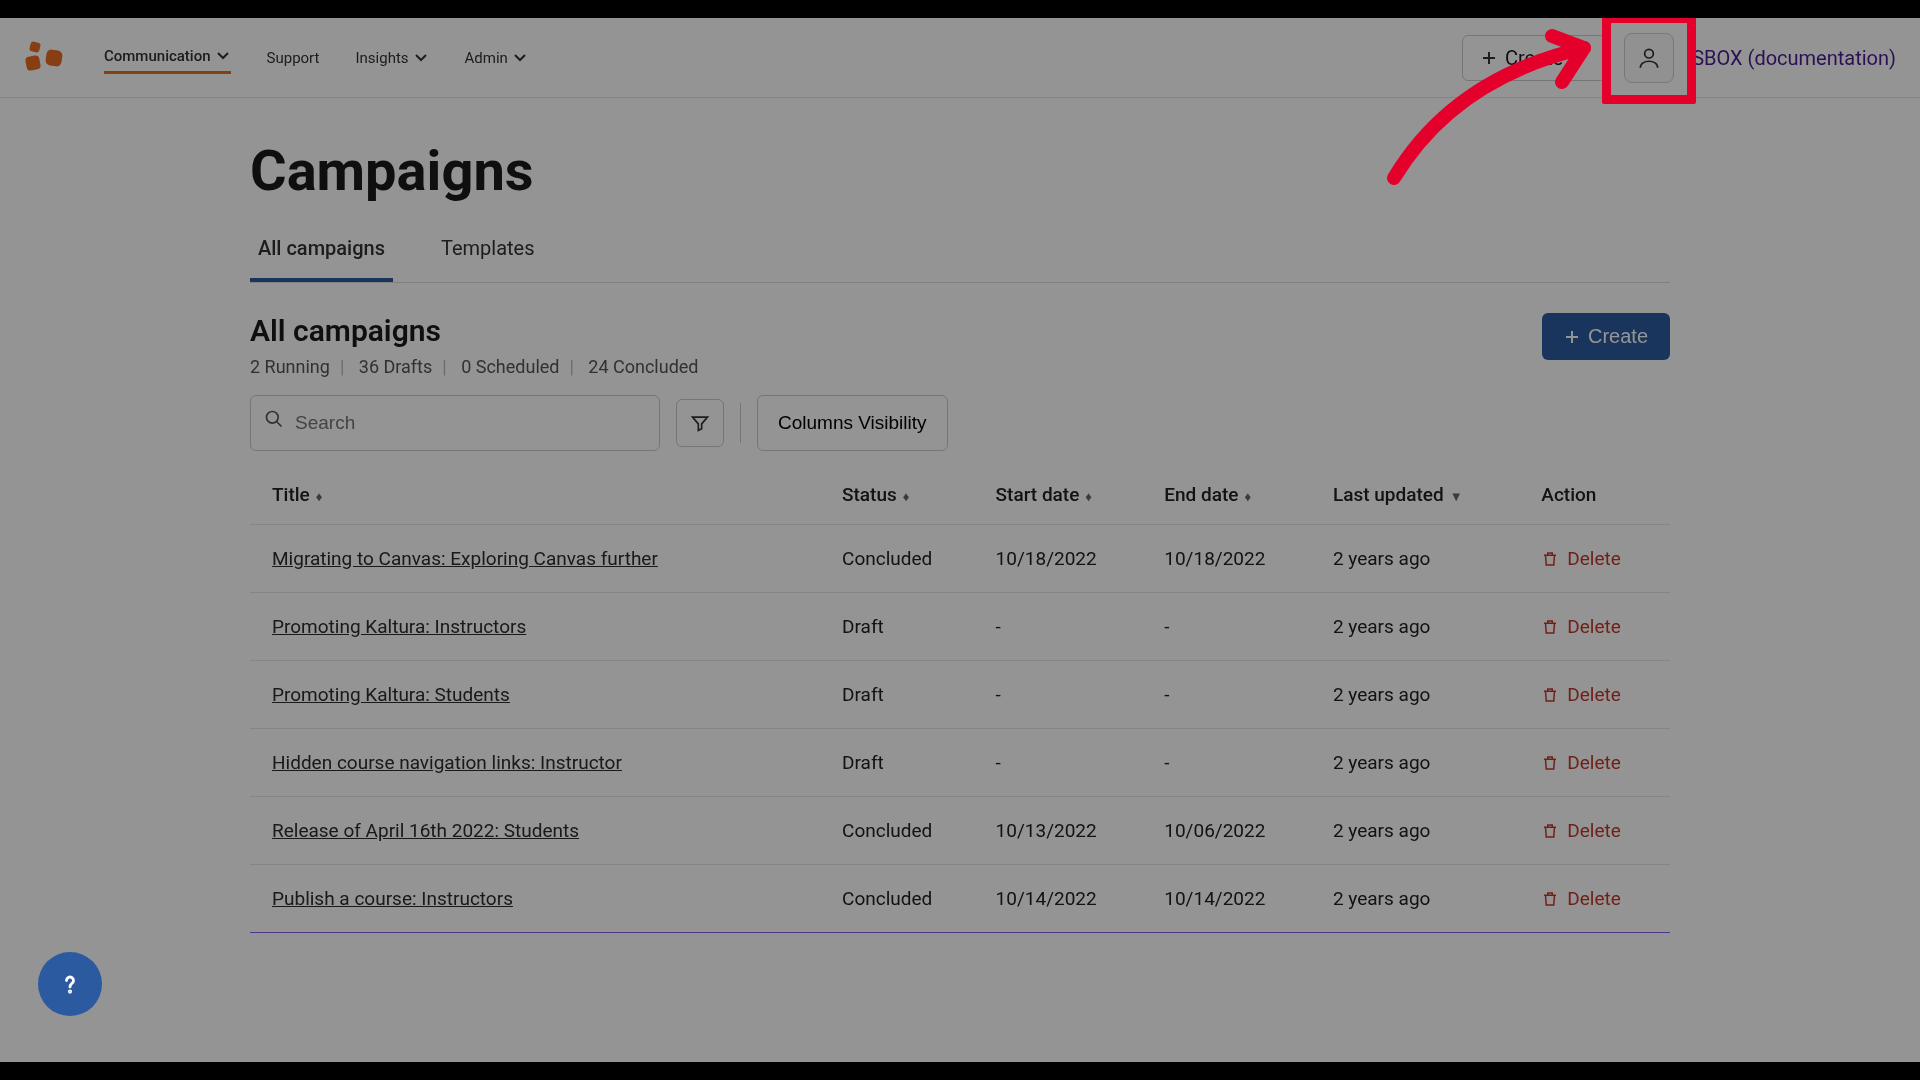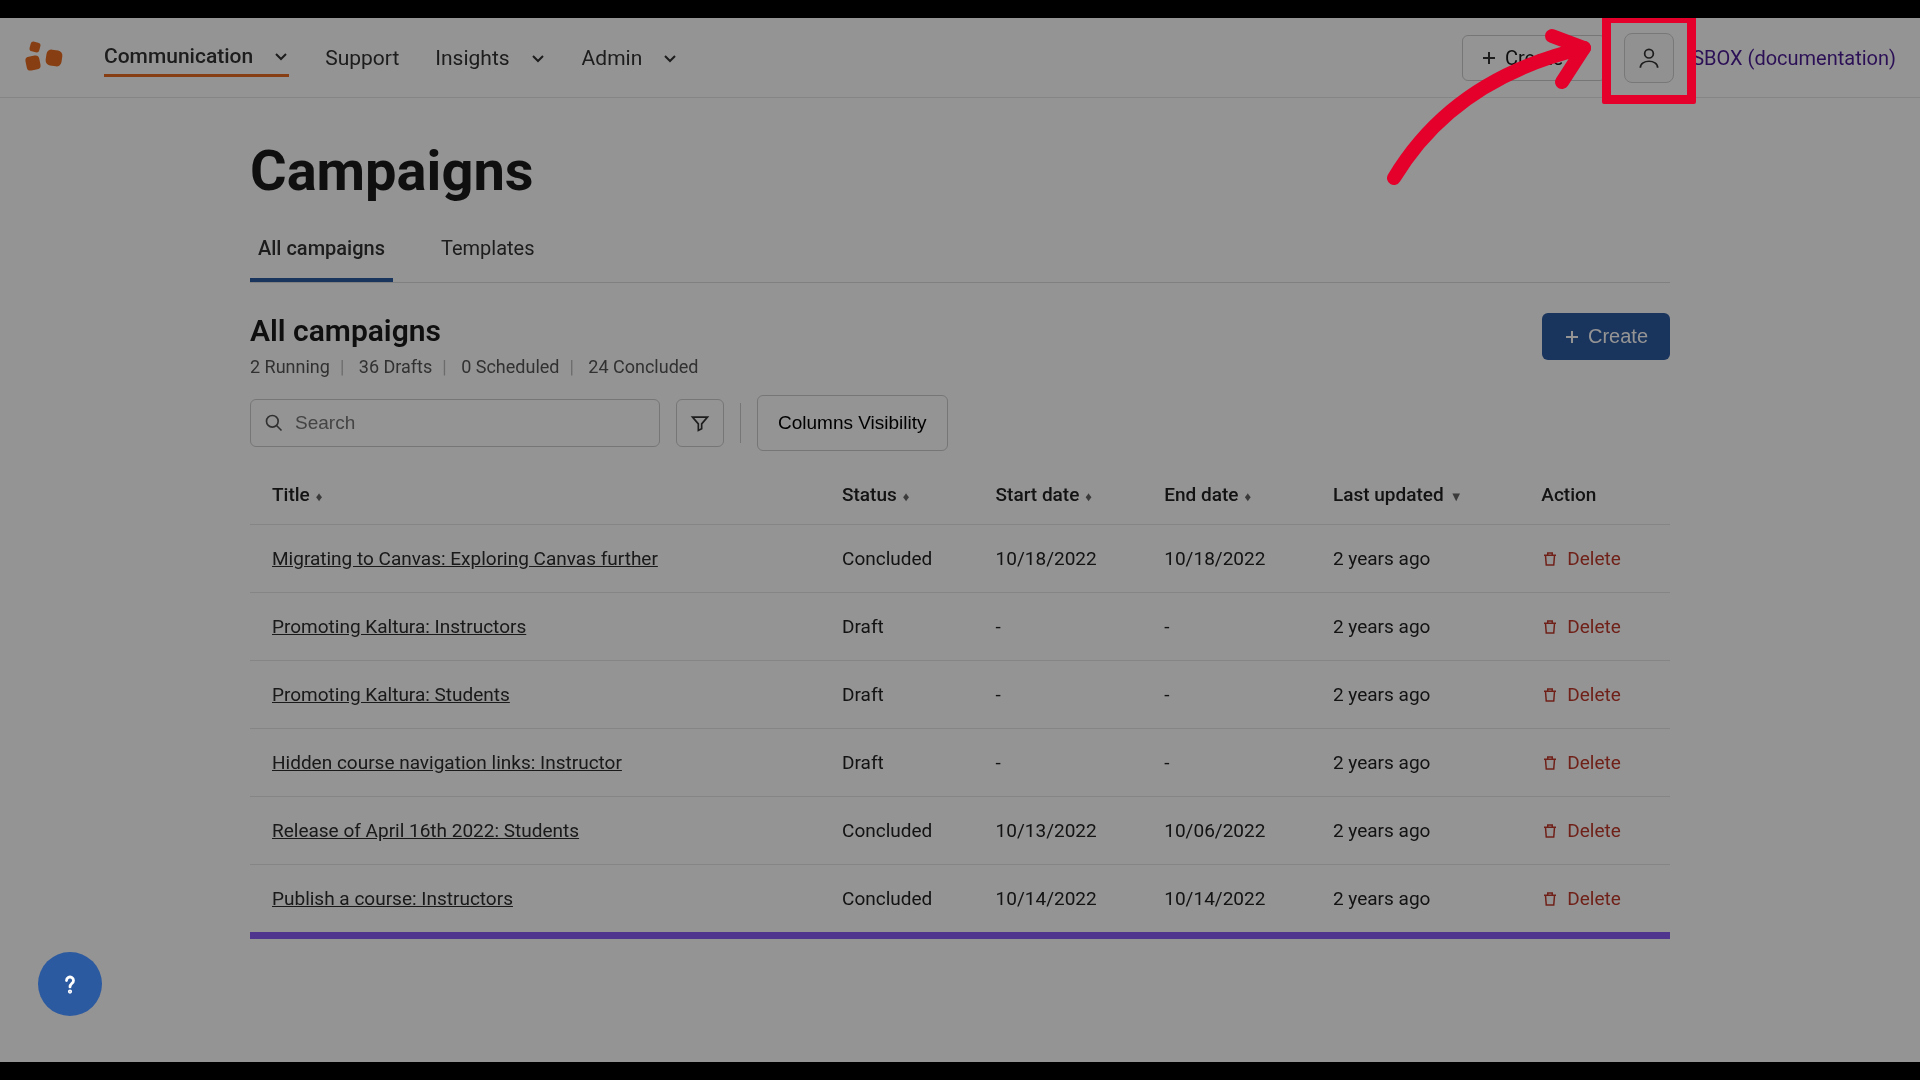--- a/index.html
+++ b/index.html
@@ -16,21 +16,21 @@
 .letterbox-bottom { position:absolute; bottom:0; left:0; right:0; height:18px; background:#000; z-index:30;}
 
 .topbar {
   position: absolute; top:18px; left:0; right:0; height:80px;
   display:flex; align-items:center; padding:0 24px;
   border-bottom:1px solid #e5e5e5; background:#fff;
 }
 .logo { width:40px; height:40px; display:flex; align-items:center; justify-content:center; margin-right:40px;}
 .logo svg { width:40px; height:40px;}
 .nav { display:flex; gap:36px; align-items:center;}
-.nav-item { display:flex; align-items:center; gap:20px; font-size:21px; color:#333; cursor:pointer; padding:6px 0;}
+.nav-item { display:flex; gap:4px; font-size:15px; color:#333; cursor:pointer; padding:6px 0;}
 .nav-item.active { border-bottom:3px solid #e86c1f; font-weight:500;}
 .chev { width:16px; height:16px; }
 .topbar-right { margin-left:auto; display:flex; align-items:center; gap:18px;}
 .create-pill { display:flex; align-items:center; gap:8px; border:1px solid #ccc; border-radius:6px; padding:10px 18px; font-size:20px; cursor:pointer;}
 .user-btn {
   border:1px solid #cfcfcf; border-radius:8px; width:50px; height:50px;
   display:flex; align-items:center; justify-content:center; background:#fafafa; cursor:pointer;
 }
 .org-label { font-size:20px; color:#4c1d95;}
 
@@ -55,35 +55,35 @@
 .counts { font-size:18px; color:#555; margin-top:8px;}
 .counts span.sep { margin:0 10px; color:#bbb;}
 .create-btn {
   margin-left:auto; background:#2c5aa0; color:#fff; border:none; border-radius:6px;
   padding:12px 22px; font-size:20px; display:flex; align-items:center; gap:8px; cursor:pointer;
 }
 
 .tools { display:flex; align-items:center; gap:16px; margin-bottom:8px;}
 .search-wrap { position:relative;}
 .search-wrap input {
-  width:410px; height:48px; border:1px solid #ccc; border-radius:6px; padding:0 14px 0 44px; font-size:19px;
+  width:410px; height:56px; border:1px solid #ccc; border-radius:6px; padding:0 14px 0 44px; font-size:19px;
 }
 .search-wrap .s-icon { position:absolute; left:14px; top:14px; color:#555;}
 .icon-btn {
   width:48px; height:48px; border:1px solid #ccc; border-radius:6px; background:#fff;
   display:flex; align-items:center; justify-content:center; cursor:pointer;
 }
 .vr { width:1px; height:40px; background:#ccc;}
 .col-vis-btn { height:56px; border:1px solid #ccc; border-radius:6px; background:#fff; padding:0 20px; font-size:19px; cursor:pointer;}
 
 table { width:100%; border-collapse:collapse; margin-top:14px;}
 th { text-align:left; font-size:19px; font-weight:500; padding:18px 10px; color:#222;}
 th .sort { margin-left:6px; font-size:13px; color:#666;}
 tbody tr { border-top:1px solid #e5e5e5;}
-tbody tr:last-child { border-bottom:7px solid #8b5cf6;}
+tbody tr:last-child { border-bottom:1px solid #8b5cf6;}
 td { padding:22px 10px; font-size:19px; color:#222; vertical-align:middle;}
 td.title-cell { padding-left:22px;}
 td.title-cell a { color:#2d2d2d; text-decoration:underline; cursor:pointer;}
 .delete { color:#c0392b; display:flex; align-items:center; gap:8px; cursor:pointer; font-size:19px;}
 .trash { width:18px; height:18px;}
 
 .dim-overlay {
   position:absolute; inset:0; background:rgba(0,0,0,0.42); z-index:20; pointer-events:none;
 }
 </style>

